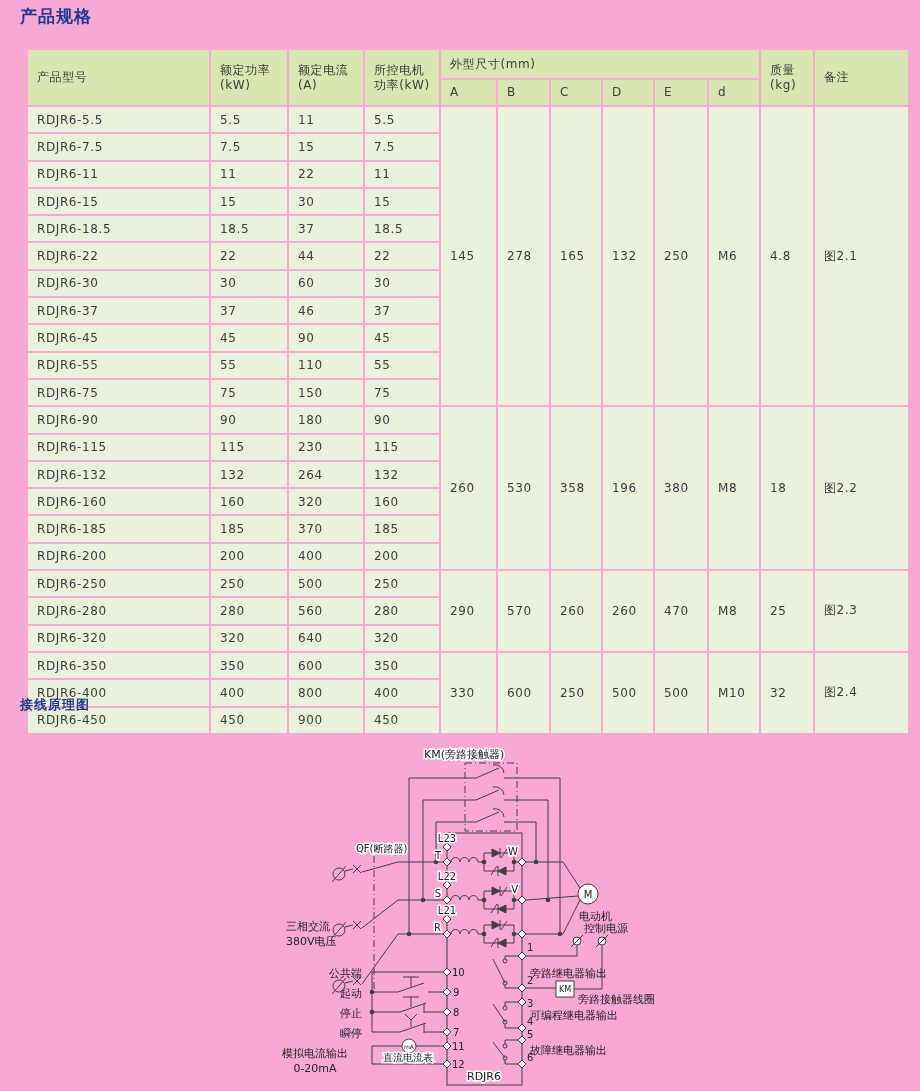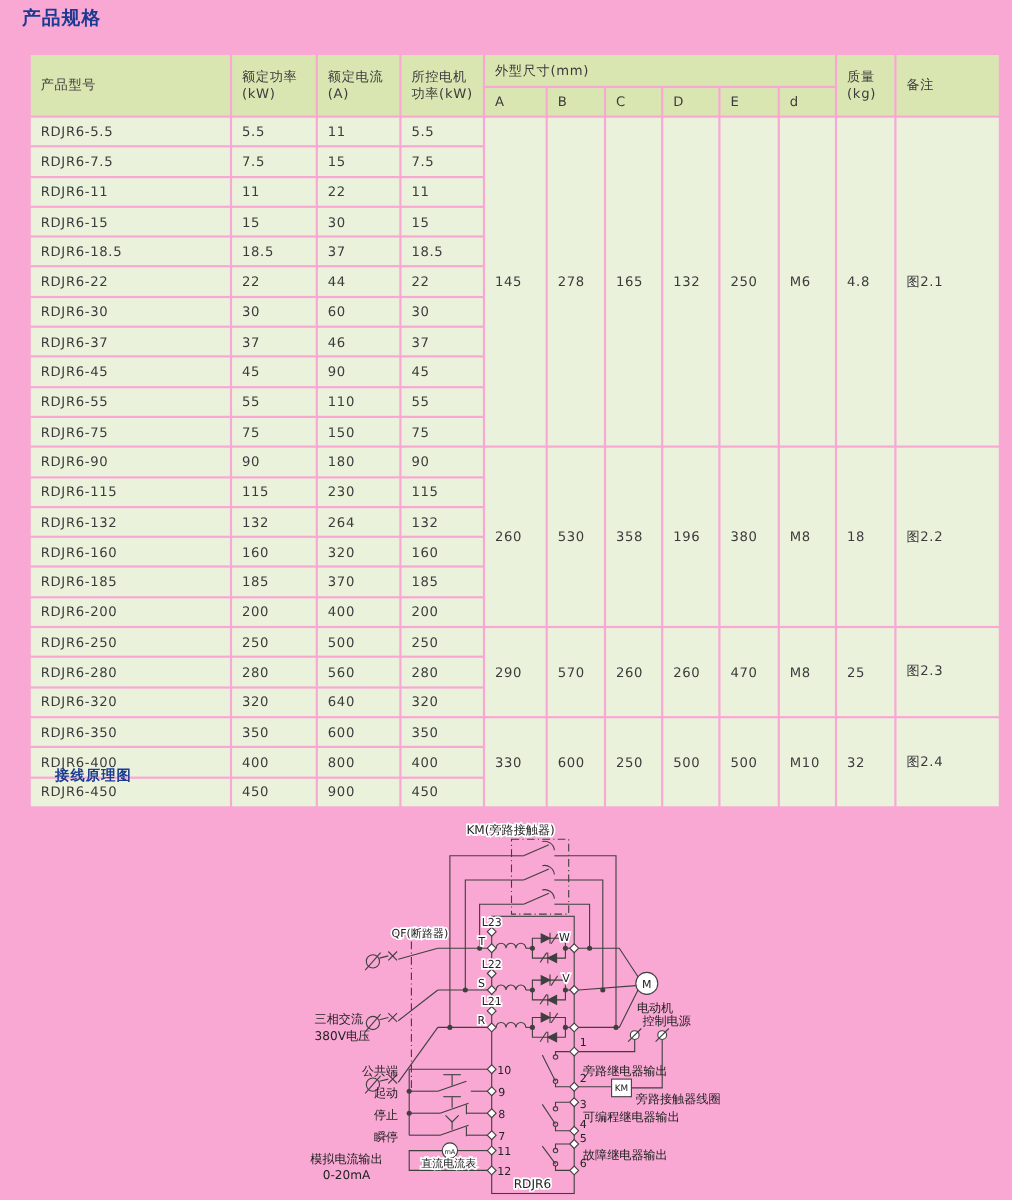--- a/index.html
+++ b/index.html
@@ -1,21 +1,21 @@
 <!DOCTYPE html>
 <html><head>
 <meta charset="utf-8">
 <style>
   html,body{margin:0;padding:0;background:#fff;}
   .page{position:relative;width:920px;height:1091px;background:#f9a8d4;overflow:hidden;
         font-family:"DejaVu Sans","Liberation Sans",sans-serif;color:#3b3b3b;}
   .title-main{position:absolute;left:20px;top:5px;font-size:17px;font-weight:bold;
         color:#1b3a92;letter-spacing:1px;}
   .title-sub{position:absolute;left:20px;top:696px;font-size:13px;font-weight:bold;
-        color:#1b3a92;letter-spacing:1px;margin-left:30px;}
+        color:#1b3a92;letter-spacing:1px;}
   table.spec{position:absolute;left:26px;top:48px;border-collapse:separate;border-spacing:2px;
         table-layout:fixed;width:864px;}
   .spec th,.spec td{font-weight:normal;text-align:left;padding:2px 2px 2px 9px;font-size:12px;
         letter-spacing:.6px;color:#3b3b3b;vertical-align:middle;}
   .spec thead th{background:#d9e6b2;line-height:1.2;height:24px;}
   .spec thead tr.subhead th{height:21px;}
   .spec tbody td{background:#eaf2dc;height:21.3px;}
   svg text{fill:#222222;}
   svg .halo{paint-order:stroke;stroke:#ffffff;stroke-width:3px;}
 </style>

